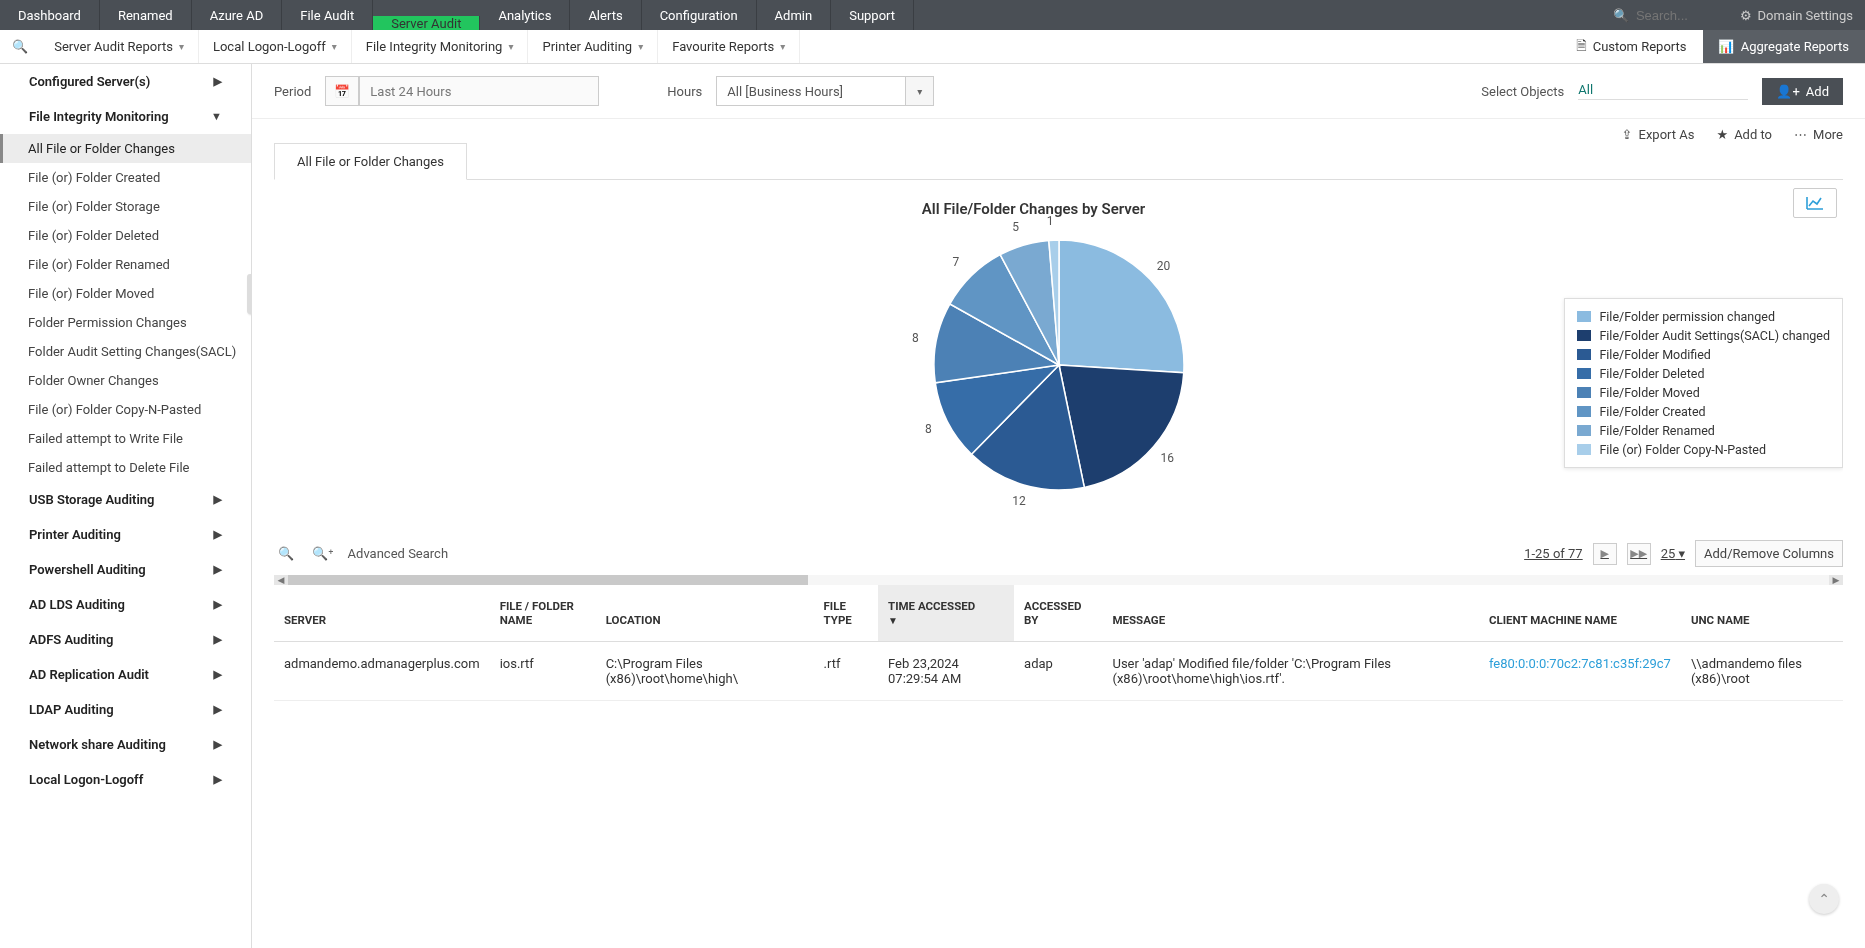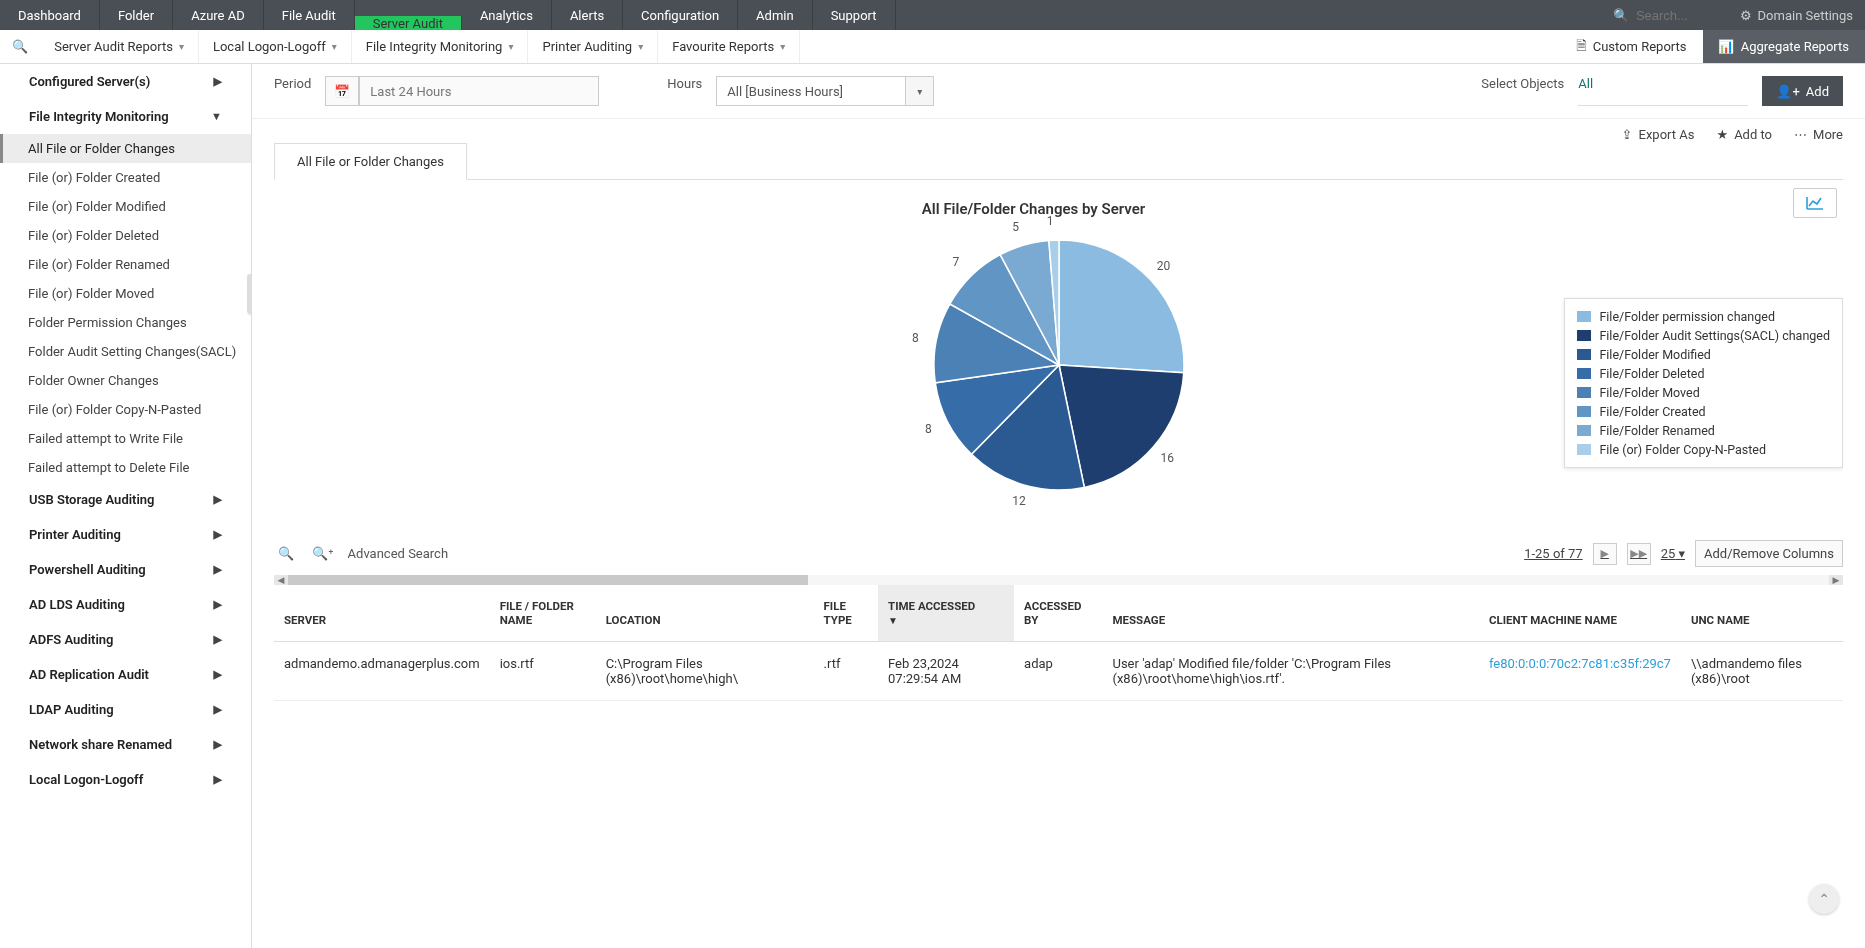--- a/index.html
+++ b/index.html
@@ -19,21 +19,21 @@
 .sub-nav .btn-custom { padding: 0 16px; color: #333; cursor: pointer; display: flex; align-items: center; height: 100%; }
 .sub-nav .btn-agg { background: #5a5f65; color: #fff; padding: 0 16px; cursor: pointer; display: flex; align-items: center; height: 100%; }
 .main { display: flex; height: calc(100vh - 64px); }
 .sidebar { width: 252px; border-right: 1px solid #ddd; overflow-y: auto; font-size: 13px; position: relative; }
 .side-group { padding: 10px 29px; font-weight: 600; display: flex; justify-content: space-between; align-items: center; cursor: pointer; color: #222; }
 .side-group .arrow { font-size: 11px; color: #444; }
 .side-item { padding: 7px 14px 7px 28px; cursor: pointer; color: #444; }
 .side-item.active { background: #ececec; border-left: 3px solid #888; padding-left: 25px; color: #222; }
 .side-handle { position: absolute; right: -6px; top: 210px; width: 10px; height: 40px; background: #ddd; border-radius: 3px 0 0 3px; box-shadow: 1px 1px 2px rgba(0,0,0,.15);}
 .content { flex: 1; display: flex; flex-direction: column; overflow: hidden; }
-.filters { display: flex; padding: 12px 22px; gap: 14px; border-bottom: 1px solid #eee; }
+.filters { display: flex; align-items: center; padding: 12px 22px; gap: 14px; border-bottom: 1px solid #eee; }
 .filters .lbl { color: #555; }
 .filters .dateicon { width: 34px; height: 30px; border: 1px solid #ccc; display: flex; align-items: center; justify-content: center; color: #666; background:#fafafa; cursor:pointer; }
 .filters .datebox { height: 30px; border: 1px solid #ccc; padding: 0 10px; display: flex; align-items: center; min-width: 240px; color: #777; background: #fafafa; }
 .filters .hoursbox { height: 30px; border: 1px solid #ccc; padding: 0 10px; display: flex; align-items: center; min-width: 190px; color: #555; background: #fff; justify-content: space-between; cursor:pointer; }
 .filters .hourscaret { width: 28px; height: 30px; border: 1px solid #ccc; border-left:none; background: #f6f6f6; display:flex; align-items:center; justify-content:center; font-size:10px; color:#666;}
 .filters .objs-lbl { margin-left: auto; color: #555; }
 .filters .objs-val { color: #0f766e; cursor: pointer; min-width: 170px; border-bottom: 1px solid #ddd; padding-bottom:2px; }
 .filters .add-btn { background: #4a4f55; color: #fff; padding: 6px 14px; display: flex; align-items: center; cursor: pointer; }
 .toolbar-right { display: flex; justify-content: flex-end; gap: 22px; padding: 8px 22px 0; color: #444; }
 .toolbar-right .tbtn { display: flex; align-items: center; gap: 6px; cursor: pointer; }
@@ -65,21 +65,21 @@
 table.data td { padding: 14px 10px; color: #333; vertical-align: top; border-bottom: 1px solid #eee; }
 .linkc { color: #2d9fd9; cursor: pointer; }
 .scrolltop { position: fixed; right: 26px; bottom: 34px; width: 30px; height: 30px; border-radius: 50%; background: #eee; box-shadow: 0 1px 3px rgba(0,0,0,.2); display:flex; align-items:center; justify-content:center; color:#888; cursor:pointer; font-size:14px;}
 .icon { font-style: normal; }
 </style>
 </head>
 <body>
 
 <div class="top-nav" id="top-nav">
     <div class="tab">Dashboard</div>
-    <div class="tab">Folder</div>
+    <div class="tab">Renamed</div>
     <div class="tab">Azure AD</div>
     <div class="tab">File Audit</div>
     <div class="tab active">Server Audit</div>
     <div class="tab">Analytics</div>
     <div class="tab">Alerts</div>
     <div class="tab">Configuration</div>
     <div class="tab">Admin</div>
     <div class="tab">Support</div>
     <div class="spacer"></div>
     <div class="search-box">
@@ -124,21 +124,21 @@
       <span>Configured Server(s)</span>
       <span class="arrow">▶</span>
     </div>
     <div class="side-group">
       <span>File Integrity Monitoring</span>
       <span class="arrow">▼</span>
     </div>
     <div id="fim-items">
         <div class="side-item active">All File or Folder Changes</div>
         <div class="side-item">File (or) Folder Created</div>
-        <div class="side-item">File (or) Folder Modified</div>
+        <div class="side-item">File (or) Folder Storage</div>
         <div class="side-item">File (or) Folder Deleted</div>
         <div class="side-item">File (or) Folder Renamed</div>
         <div class="side-item">File (or) Folder Moved</div>
         <div class="side-item">Folder Permission Changes</div>
         <div class="side-item">Folder Audit Setting Changes(SACL)</div>
         <div class="side-item">Folder Owner Changes</div>
         <div class="side-item">File (or) Folder Copy-N-Pasted</div>
         <div class="side-item">Failed attempt to Write File</div>
         <div class="side-item">Failed attempt to Delete File</div>
       </div>
@@ -165,21 +165,21 @@
         </div>
         <div class="side-group">
           <span>AD Replication Audit</span>
           <span class="arrow">▶</span>
         </div>
         <div class="side-group">
           <span>LDAP Auditing</span>
           <span class="arrow">▶</span>
         </div>
         <div class="side-group">
-          <span>Network share Renamed</span>
+          <span>Network share Auditing</span>
           <span class="arrow">▶</span>
         </div>
         <div class="side-group">
           <span>Local Logon-Logoff</span>
           <span class="arrow">▶</span>
         </div>
       </div>
     <div class="side-handle"></div>
   </div>
 

